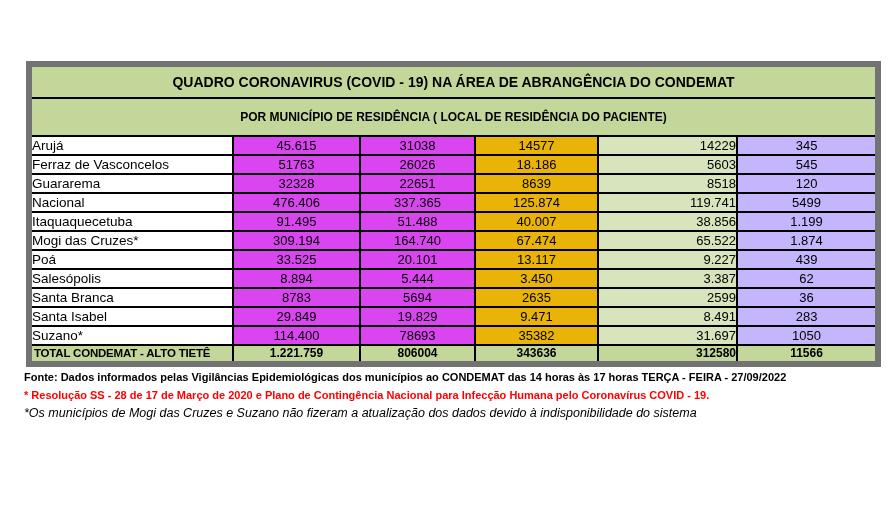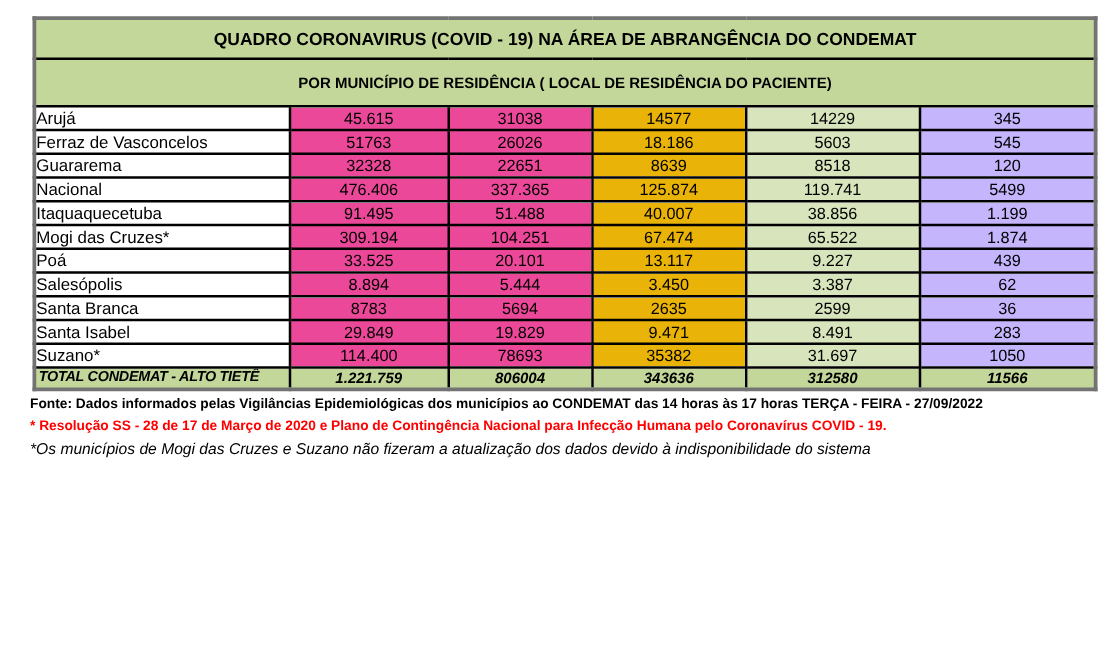--- a/index.html
+++ b/index.html
@@ -12,21 +12,22 @@
     color: #000;
     overflow: hidden;
   }
   .page {
     padding: 13px 0 0 26px;
   }
   table.covid {
     border-collapse: collapse;
     table-layout: fixed;
     width: 849px;
-    border: 3px solid #737373;
+    border: 6px solid #737373;
+    margin-top: 48px;
   }
   table.covid td {
     border: 2px solid #000;
     overflow: hidden;
     padding: 0;
   }
   .title-row td {
     background: #c4d79b;
     border-bottom: 3px solid #000;
     font-weight: bold;
@@ -57,32 +58,31 @@
     height: 17px;
     font-size: 13px;
     line-height: 17px;
   }
   td.c-name {
     text-align: left;
     padding-left: 4px;
     background: #ffffff;
     font-size: 13.5px;
   }
-  td.c-num  { text-align: center; background: #ec4899; }
+  td.c-num  { text-align: center; background: #d946ef; }
   td.c-conf { text-align: center; background: #eab308; }
-  td.c-rec  { text-align: center; background: #d7e4bc; }
+  td.c-rec  { text-align: right; background: #d7e4bc; }
   td.c-obi  { text-align: center; background: #c4b5fd; }
   .total-row td {
     background: #c4d79b !important;
     font-weight: bold;
     height: 15px;
     font-size: 12px;
     line-height: 15px;
     border-top: 3px solid #000;
-    font-style: italic;
   }
   .total-row td.c-name {
     font-size: 11.5px;
     padding-left: 2px;
     letter-spacing: -0.2px;
   }
   .notes {
     margin: 4px 0 0 -2px;
     width: 860px;
   }
@@ -158,21 +158,21 @@
         <td class="c-name">Itaquaquecetuba</td>
         <td class="c-num">91.495</td>
         <td class="c-num">51.488</td>
         <td class="c-conf">40.007</td>
         <td class="c-rec">38.856</td>
         <td class="c-obi">1.199</td>
       </tr>
       <tr class="data-row">
         <td class="c-name">Mogi das Cruzes*</td>
         <td class="c-num">309.194</td>
-        <td class="c-num">104.251</td>
+        <td class="c-num">164.740</td>
         <td class="c-conf">67.474</td>
         <td class="c-rec">65.522</td>
         <td class="c-obi">1.874</td>
       </tr>
       <tr class="data-row">
         <td class="c-name">Poá</td>
         <td class="c-num">33.525</td>
         <td class="c-num">20.101</td>
         <td class="c-conf">13.117</td>
         <td class="c-rec">9.227</td>

